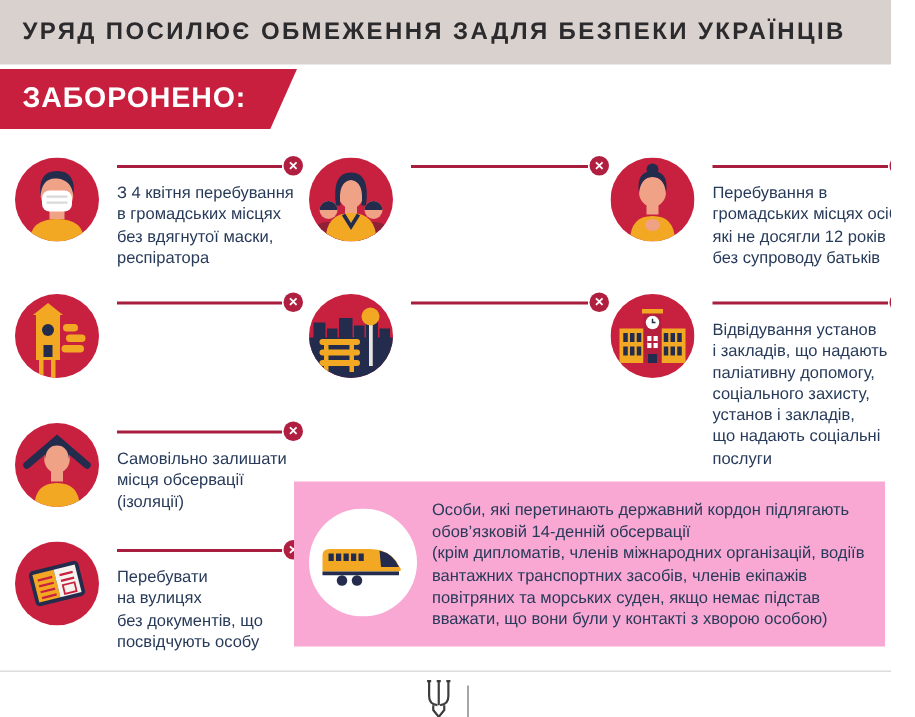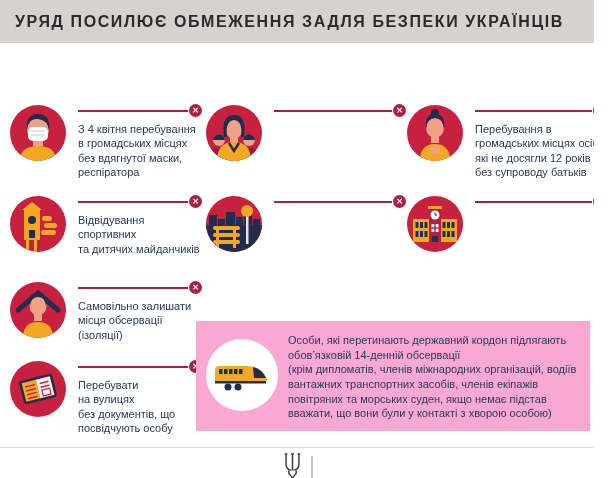--- a/index.html
+++ b/index.html
@@ -47,20 +47,23 @@
 </style>
 </head>
 <body>
 
 <div class="canvas">
 
   <header class="topbar">
     <h1>УРЯД ПОСИЛЮЄ ОБМЕЖЕННЯ ЗАДЛЯ БЕЗПЕКИ УКРАЇНЦІВ</h1>
   </header>
 
+  <div class="badge">
+    <span>ЗАБОРОНЕНО:</span>
+  </div>
 
   <div class="item" style="left:10px;top:102px;width:192px">
     <div class="ic">
       <svg viewBox="0 0 56 56">
           <defs>
             <clipPath id="cp1">
               <circle cx="28" cy="28" r="28"></circle>
             </clipPath>
           </defs>
         <circle cx="28" cy="28" r="28" fill="#c8203f"></circle>
@@ -170,23 +173,20 @@
           <rect x="16" y="44" width="3" height="12" fill="#f3a824"></rect>
           <rect x="24" y="44" width="3" height="12" fill="#f3a824"></rect>
         </g>
         </svg>
     </div>
     <div class="body">
       <div class="noline">
           <i class="rule"></i>
           <span class="xb">✕</span>
         </div>
-      <p>Відвідування
-спортивних
-та дитячих майданчиків</p>
     </div>
   </div>
 
   <div class="item" style="left:206px;top:193px;width:200px">
     <div class="ic">
       <svg viewBox="0 0 56 56">
           <defs>
             <clipPath id="cp5">
               <circle cx="28" cy="28" r="28"></circle>
             </clipPath>
@@ -251,20 +251,27 @@
           <line x1="24.5" y1="32" x2="31.5" y2="32" stroke="#b61e3e" stroke-width="1.4"></line>
           <rect x="25" y="40" width="6" height="6" fill="#232c4d"></rect>
         </g>
         </svg>
     </div>
     <div class="body">
       <div class="noline">
           <i class="rule"></i>
           <span class="xb">✕</span>
         </div>
+      <p>Відвідування установ
+і закладів, що надають
+паліативну допомогу,
+соціального захисту,
+установ і закладів,
+що надають соціальні
+послуги</p>
     </div>
   </div>
 
   <div class="item" style="left:10px;top:279px;width:192px">
     <div class="ic">
       <svg viewBox="0 0 56 56">
           <defs>
             <clipPath id="cp7">
               <circle cx="28" cy="28" r="28"></circle>
             </clipPath>

